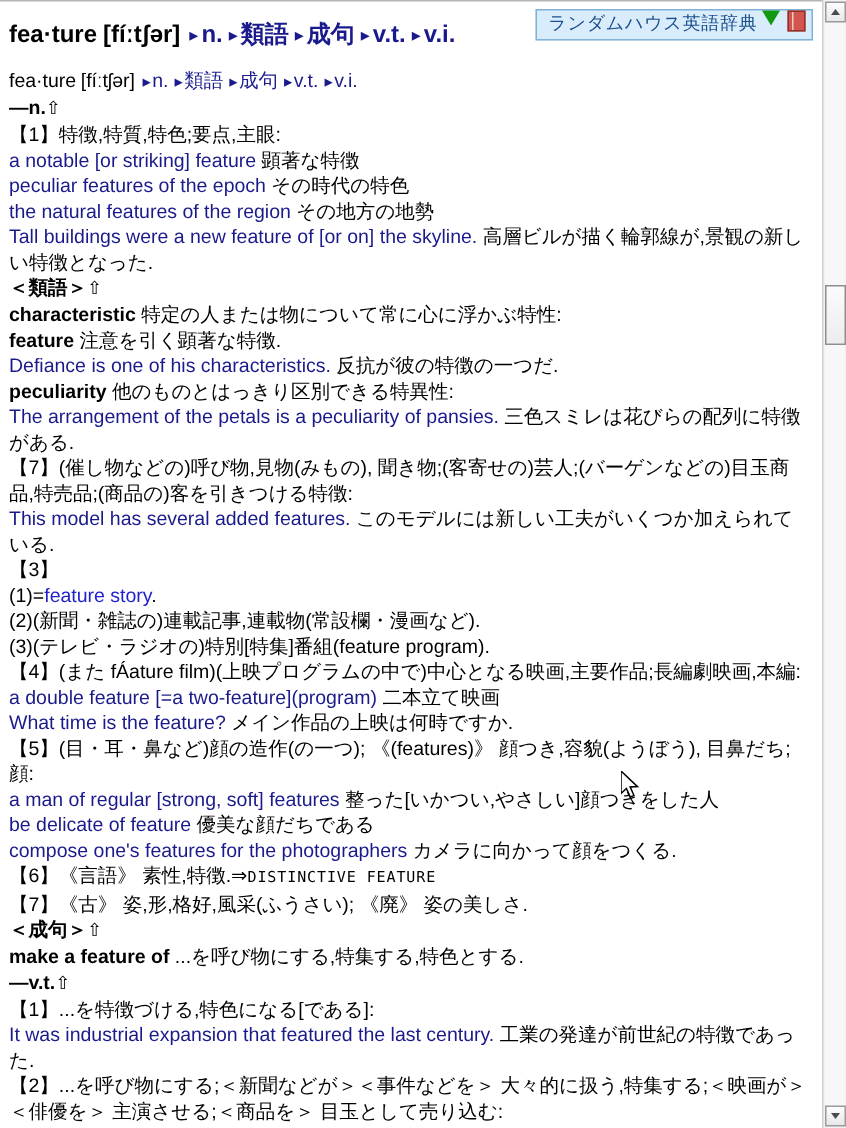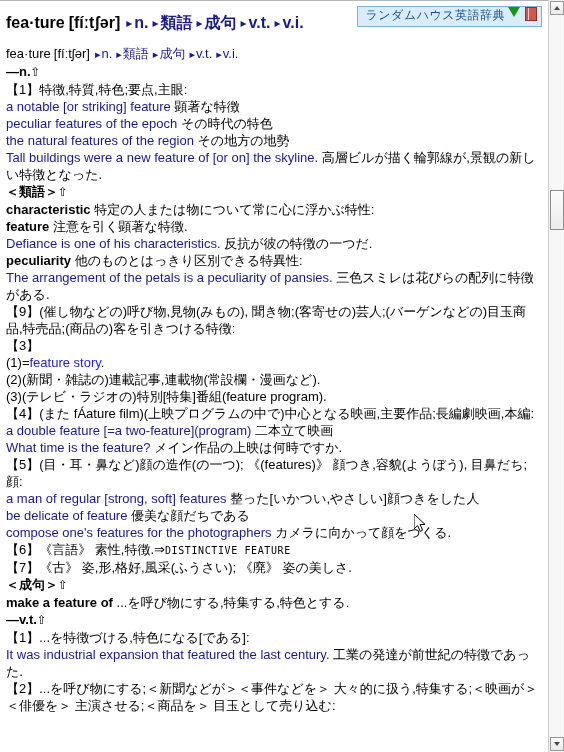--- a/index.html
+++ b/index.html
@@ -257,21 +257,22 @@
         <div class="line"><span class="en">a notable [or striking] feature</span><span class="jp"> 顕著な特徴</span></div>
         <div class="line"><span class="en">peculiar features of the epoch</span><span class="jp"> その時代の特色</span></div>
         <div class="line"><span class="en">the natural features of the region</span><span class="jp"> その地方の地勢</span></div>
         <div class="line"><span class="en">Tall buildings were a new feature of [or on] the skyline.</span><span class="jp"> 高層ビルが描く輪郭線が,景観の新しい特徴となった.</span></div>
         <div class="line"><span class="secthead">＜類語＞</span><span class="uparrow">⇧</span></div>
         <div class="line"><span class="b">characteristic</span><span class="jp"> 特定の人または物について常に心に浮かぶ特性:</span></div>
         <div class="line"><span class="b">feature</span><span class="jp"> 注意を引く顕著な特徴.</span></div>
         <div class="line"><span class="en">Defiance is one of his characteristics.</span><span class="jp"> 反抗が彼の特徴の一つだ.</span></div>
         <div class="line"><span class="b">peculiarity</span><span class="jp"> 他のものとはっきり区別できる特異性:</span></div>
         <div class="line"><span class="en">The arrangement of the petals is a peculiarity of pansies.</span><span class="jp"> 三色スミレは花びらの配列に特徴がある.</span></div>
-        <div class="line"><span class="sense">【9】(催し物などの)呼び物,見物(みもの), 聞き物;(客寄せの)芸人;(バーゲンなどの)目玉商品,特売品;(商品の)客を引きつける特徴:</span></div>
+        <div class="line"><span class="sense">【7】(催し物などの)呼び物,見物(みもの), 聞き物;(客寄せの)芸人;(バーゲンなどの)目玉商品,特売品;(商品の)客を引きつける特徴:</span></div>
+        <div class="line"><span class="en">This model has several added features.</span><span class="jp"> このモデルには新しい工夫がいくつか加えられている.</span></div>
         <div class="line"><span class="sense">【3】</span></div>
         <div class="line"><span class="sense">(1)=</span><span class="lnk">feature story</span><span class="sense">.</span></div>
         <div class="line"><span class="sense">(2)(新聞・雑誌の)連載記事,連載物(常設欄・漫画など).</span></div>
         <div class="line"><span class="sense">(3)(テレビ・ラジオの)特別[特集]番組(feature program).</span></div>
         <div class="line"><span class="sense">【4】(また fÁature film)(上映プログラムの中で)中心となる映画,主要作品;長編劇映画,本編:</span></div>
         <div class="line"><span class="en">a double feature [=a two-feature](program)</span><span class="jp"> 二本立て映画</span></div>
         <div class="line"><span class="en">What time is the feature?</span><span class="jp"> メイン作品の上映は何時ですか.</span></div>
         <div class="line"><span class="sense">【5】(目・耳・鼻など)顔の造作(の一つ); 《(features)》 顔つき,容貌(ようぼう), 目鼻だち;顔:</span></div>
         <div class="line"><span class="en">a man of regular [strong, soft] features</span><span class="jp"> 整った[いかつい,やさしい]顔つきをした人</span></div>
         <div class="line"><span class="en">be delicate of feature</span><span class="jp"> 優美な顔だちである</span></div>

